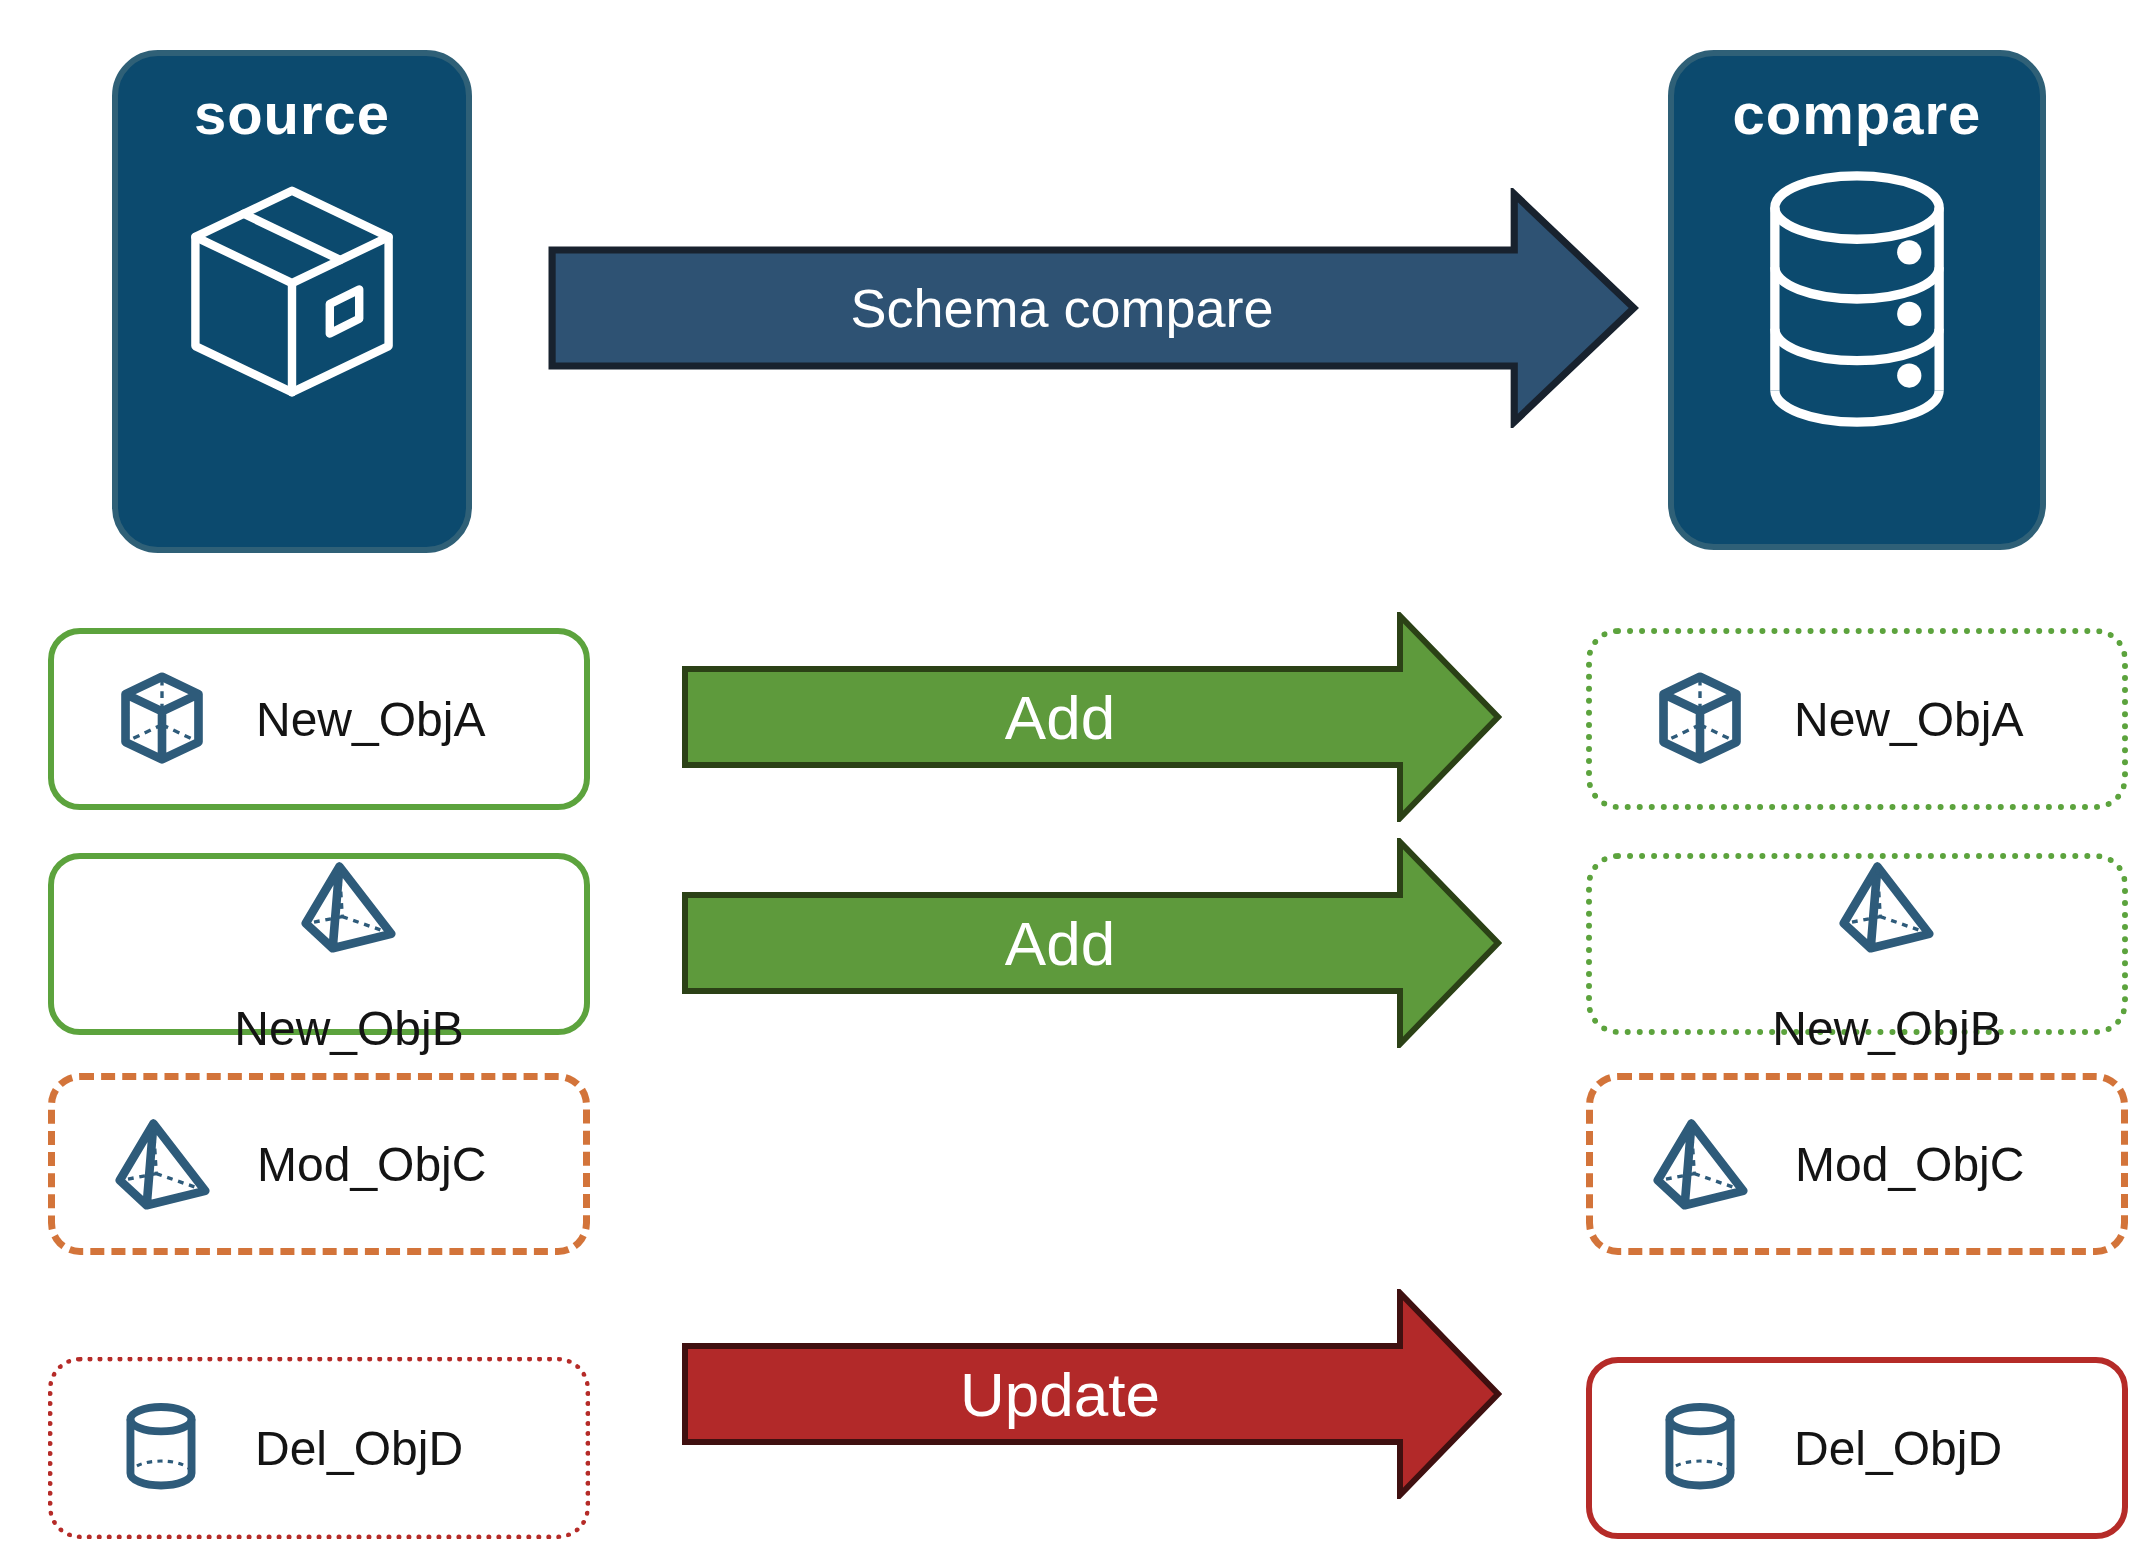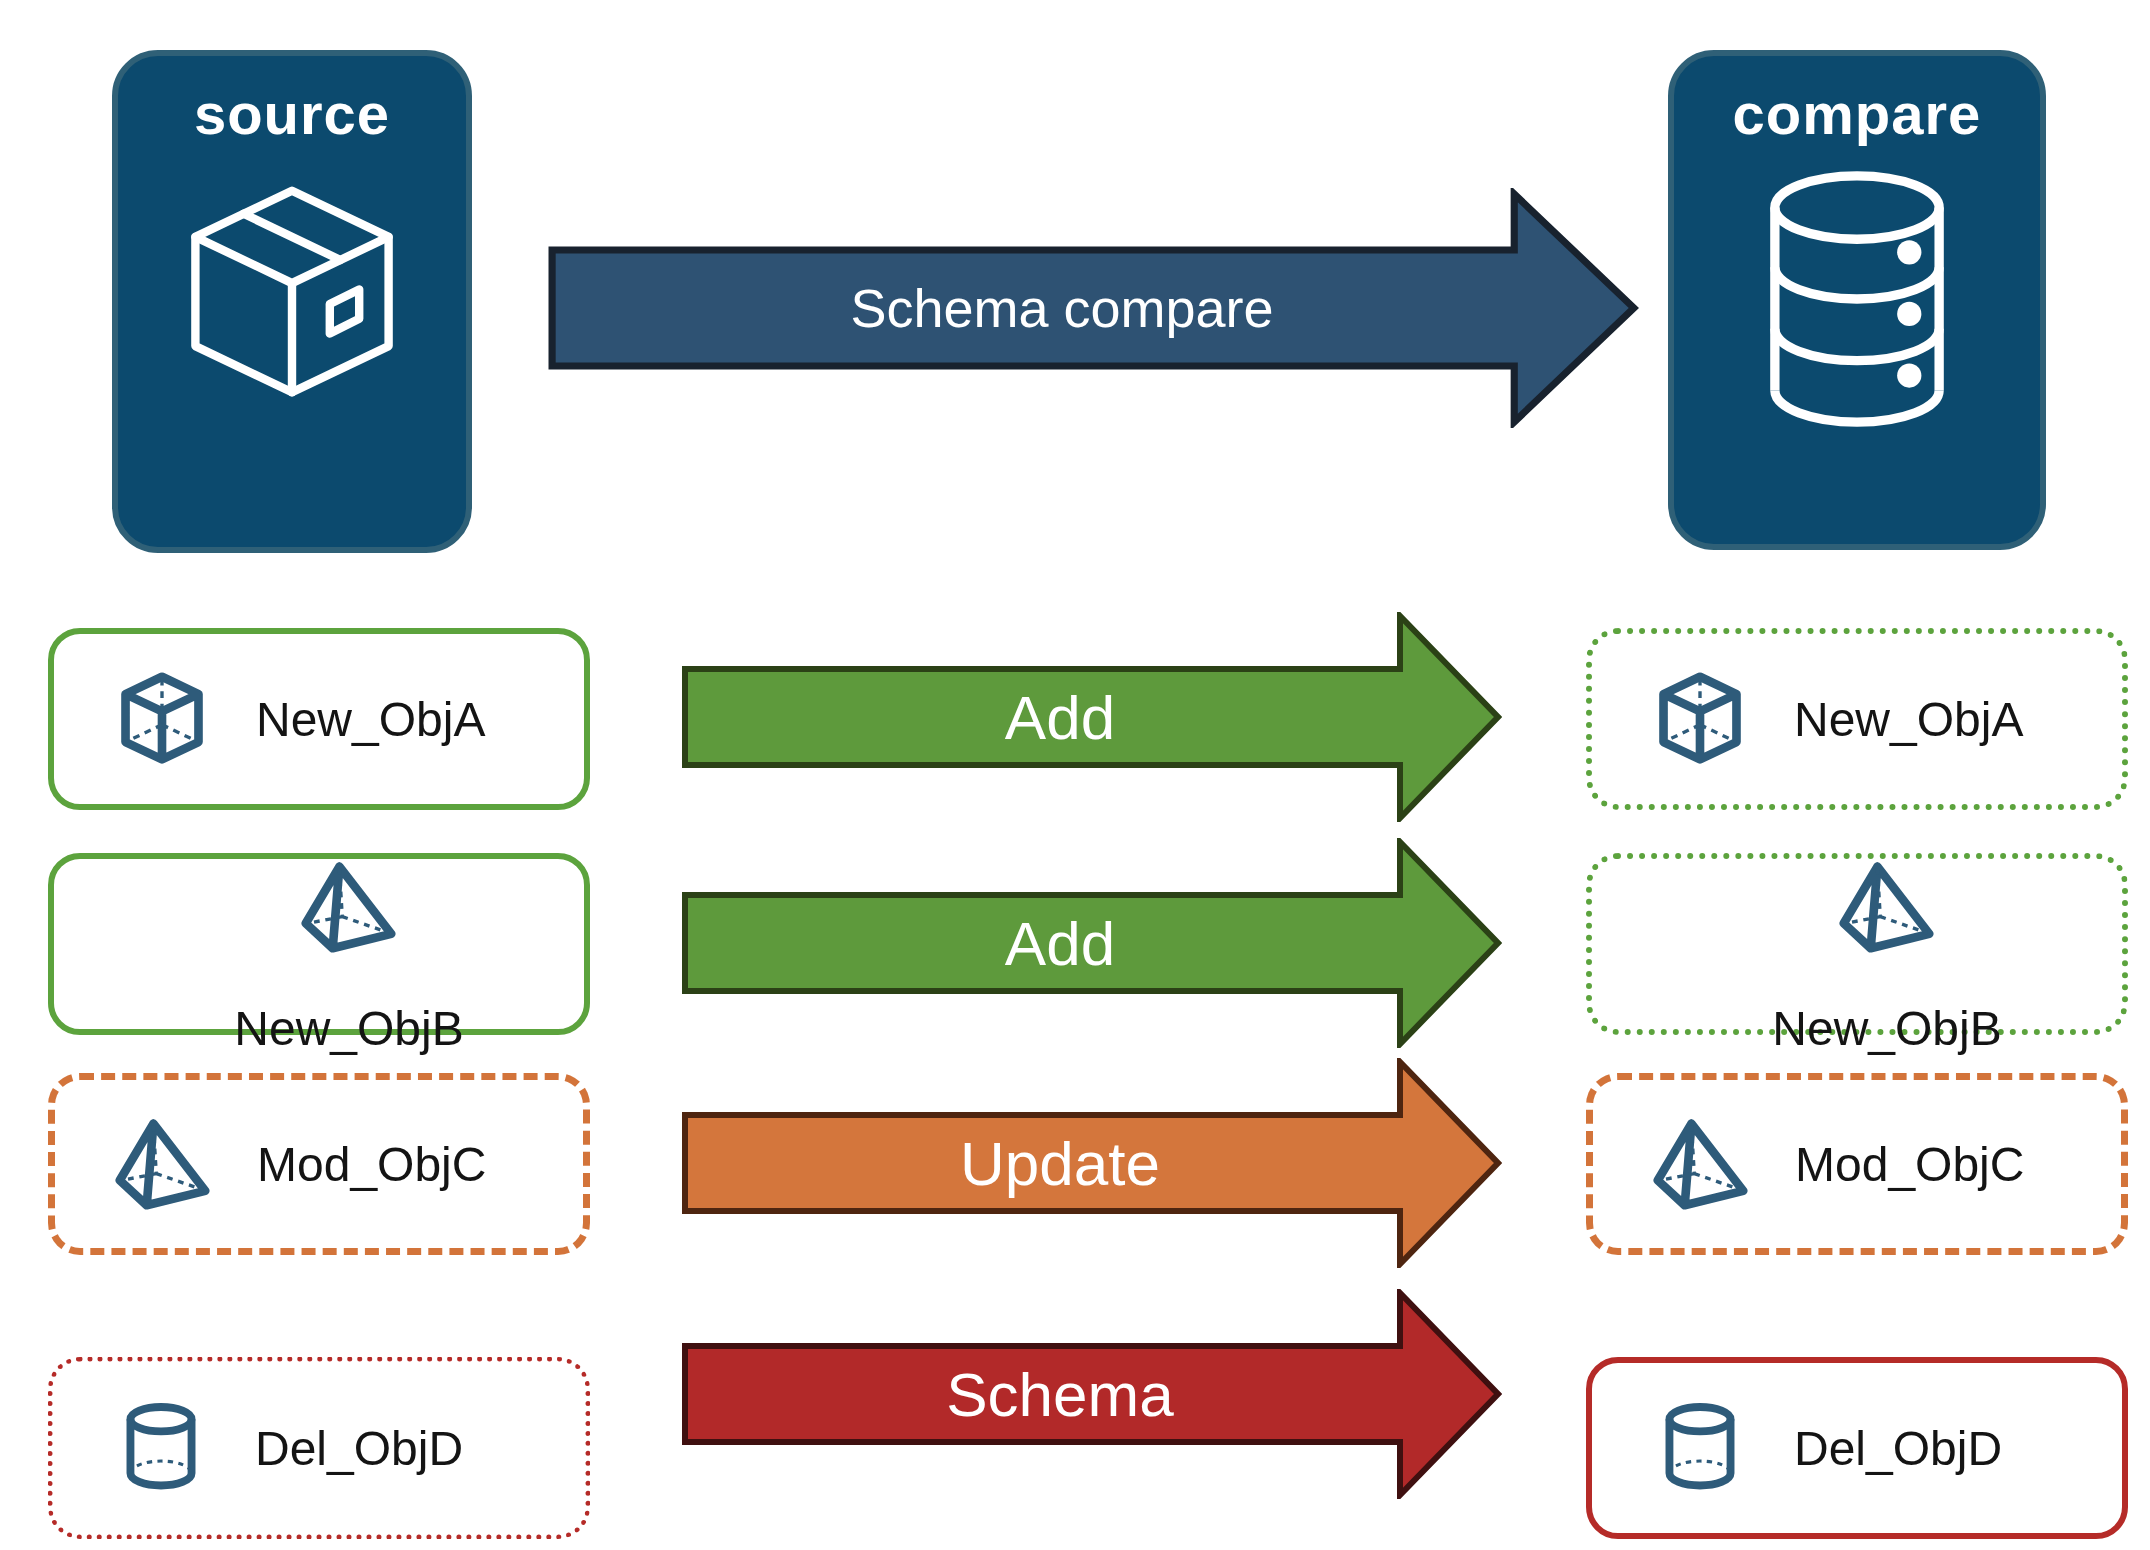--- a/index.html
+++ b/index.html
@@ -166,44 +166,38 @@
       </svg>
     <span class="card-label">New_ObjB</span>
   </div>
 
   <div class="card left-col row-top-2 b-orange-dashed">
     <svg class="obj-icon">
         <use href="#sym-pyramid"></use>
       </svg>
     <span class="card-label">Mod_ObjC</span>
   </div>
-  <div class="arrow-wrap row-arrow" id="arrow-row-2">
-    <svg viewBox="0 0 820 210" preserveAspectRatio="none">
-      <polygon class="p-update" points="3,57 718,57 718,4 816,105 718,206 718,153 3,153"></polygon>
-    </svg>
-    <div class="arrow-label row-label">Update</div>
-  </div>
   <div class="card right-col row-top-2 b-orange-dashed">
     <svg class="obj-icon">
         <use href="#sym-pyramid"></use>
       </svg>
     <span class="card-label">Mod_ObjC</span>
   </div>
 
   <div class="card left-col row-top-3 b-red-dotted">
     <svg class="obj-icon">
         <use href="#sym-cylinder"></use>
       </svg>
     <span class="card-label">Del_ObjD</span>
   </div>
   <div class="arrow-wrap row-arrow" id="arrow-row-3">
     <svg viewBox="0 0 820 210" preserveAspectRatio="none">
       <polygon class="p-delete" points="3,57 718,57 718,4 816,105 718,206 718,153 3,153"></polygon>
     </svg>
-    <div class="arrow-label row-label">Schema</div>
+    <div class="arrow-label row-label">Update</div>
   </div>
   <div class="card right-col row-top-3 b-red-solid">
     <svg class="obj-icon">
         <use href="#sym-cylinder"></use>
       </svg>
     <span class="card-label">Del_ObjD</span>
   </div>
 
 </div>
 

